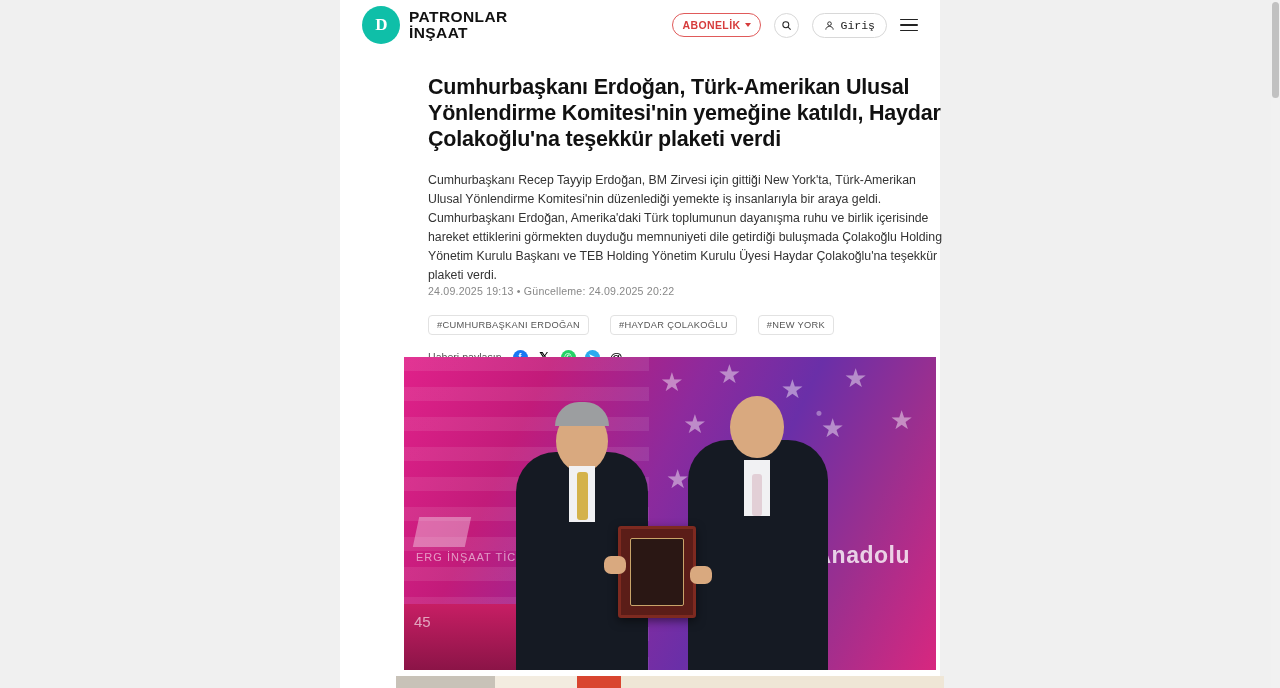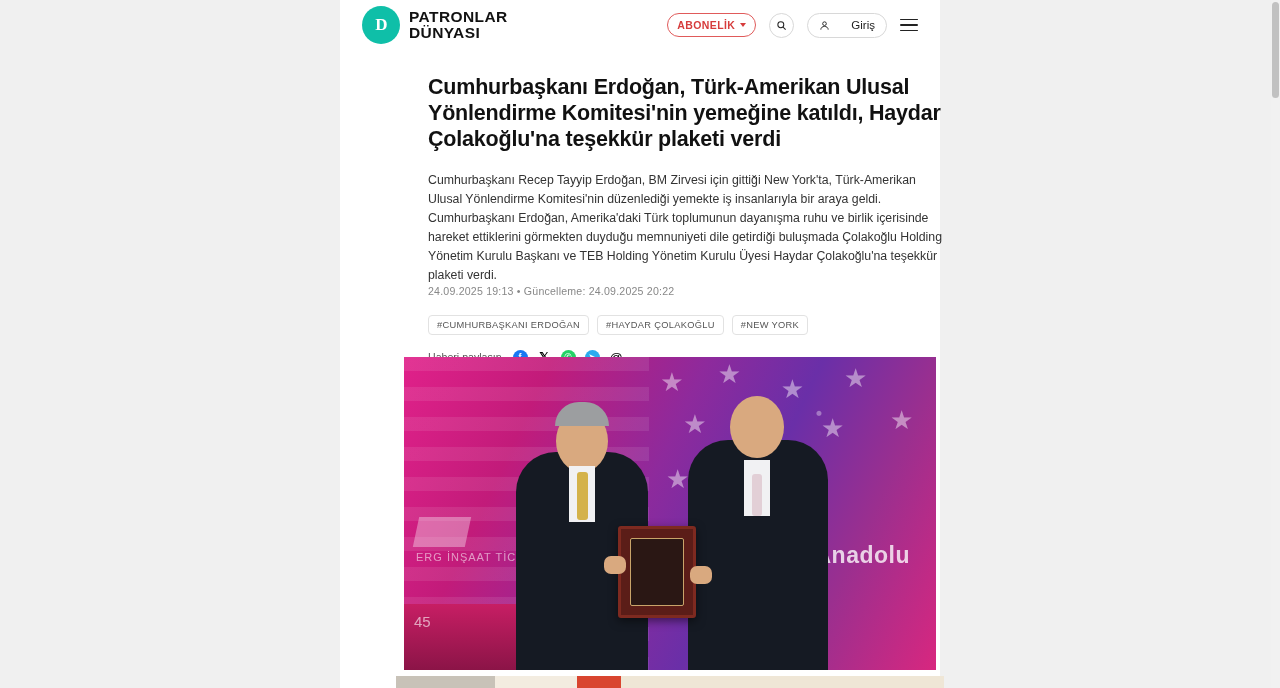--- a/index.html
+++ b/index.html
@@ -108,26 +108,26 @@
     justify-content: center;
     cursor: pointer;
   }
   .login-btn {
     height: 25px;
     border: 1px solid #d8d8d8;
     border-radius: 13px;
     background: #fff;
     display: flex;
     align-items: center;
-    gap: 21px;
+    gap: 5px;
     padding: 0 11px;
     font-size: 11.5px;
     color: #222;
     cursor: pointer;
-    font-family: Liberation Sans, sans-serif;
+    font-family: Liberation Mono, monospace;
   }
   .hamburger {
     width: 18px;
     display: flex;
     flex-direction: column;
     gap: 4px;
     cursor: pointer;
   }
   .hamburger i {
     display: block;
@@ -158,21 +158,21 @@
     color: #333333;
   }
   .meta {
     font-size: 10.6px;
     color: #888888;
     letter-spacing: 0.2px;
   }
   .tags {
     margin-top: 18px;
     display: flex;
-    gap: 8px;
+    gap: 21px;
     flex-wrap: wrap;
   }
   .tag {
     border: 1px solid #e2e2e2;
     border-radius: 4px;
     padding: 4px 8px;
     font-size: 9.3px;
     color: #555555;
     letter-spacing: 0.3px;
     background: #fff;
@@ -394,21 +394,21 @@
 <body>
 
 <div class="page-bg"></div>
 <div class="page-col"></div>
 
 <div class="site-header">
   <a class="brand" href="#">
     <span class="brand-mark">D</span>
     <span class="brand-text">
       <span>PATRONLAR</span>
-      <span>DÜNYASI</span>
+      <span>İNŞAAT</span>
     </span>
   </a>
 
   <div class="header-right">
     <button class="sub-btn">
       <span>ABONELİK</span>
       <i class="chevron"></i>
     </button>
 
     <button class="round-btn">

